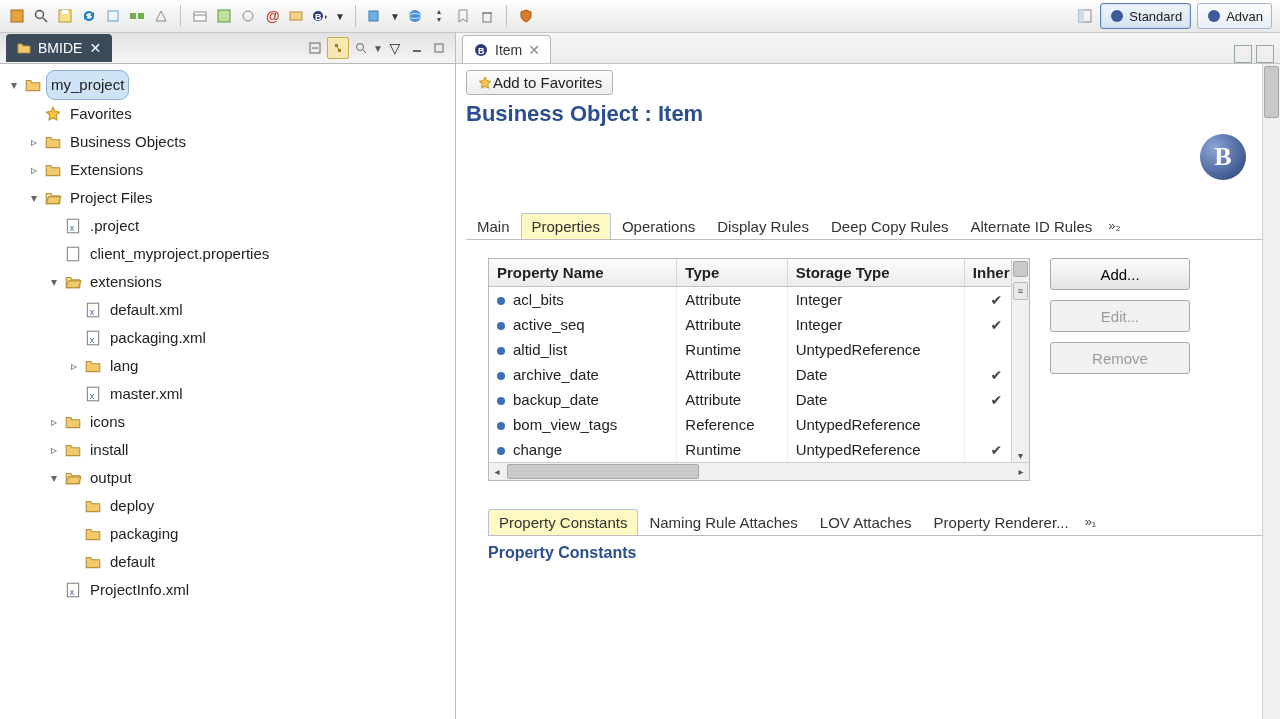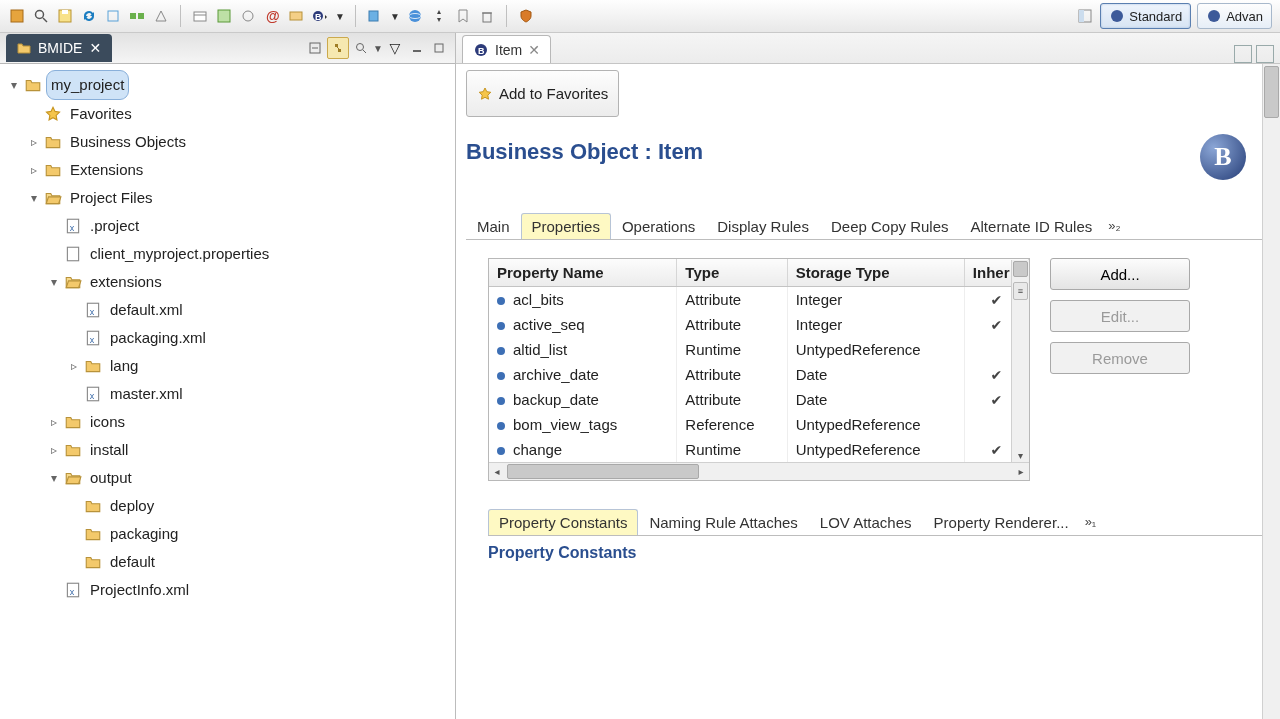--- a/index.html
+++ b/index.html
@@ -32,24 +32,24 @@
 .ficon{width:18px;height:18px;display:flex;align-items:center;justify-content:center}
 
 .right-panel{flex:1;display:flex;flex-direction:column;background:#fff;position:relative}
 .editor-tabbar{height:30px;background:linear-gradient(#f5f5f5,#ececec);display:flex;align-items:flex-end;padding-left:6px;border-bottom:1px solid #c5c5c5}
 .editor-tab{height:27px;border:1px solid #b8b8b8;border-bottom:none;background:#fff;border-radius:4px 4px 0 0;display:flex;align-items:center;padding:0 10px;gap:6px;font-size:14px;color:#333}
 .editor-minmax{margin-left:auto;display:flex;gap:4px;padding-right:6px}
 .editor-minmax div{width:16px;height:16px;border:1px solid #9aa;cursor:pointer}
 .editor-body{flex:1;overflow:hidden;position:relative}
 .editor-scroll{position:absolute;inset:0;overflow-y:auto;overflow-x:hidden;padding:0 18px 0 10px}
 .fav-bar{display:flex;padding:6px 0}
-.fav-btn{border:1px solid #b3b3b3;background:linear-gradient(#fdfdfd,#ececec);border-radius:3px;padding:14px 10px;display:flex;align-items:center;gap:6px;cursor:pointer;font-size:15px}
-.bo-title{font-size:22px;font-weight:bold;color:#2a4e8f;margin:16px 0 4px}
+.fav-btn{border:1px solid #b3b3b3;background:linear-gradient(#fdfdfd,#ececec);border-radius:3px;padding:3px 10px;display:flex;align-items:center;cursor:pointer;font-size:15px}
+.bo-title{font-size:22px;font-weight:bold;color:#2a4e8f;margin:0 0 4px}
 .bo-logo{position:absolute;right:34px;top:70px;width:46px;height:46px;border-radius:50%;background:radial-gradient(circle at 30% 30%,#8ba6d6,#243c76);display:flex;align-items:center;justify-content:center;color:#fff;font-weight:bold;font-size:26px;font-family:Georgia,serif}
-.inner-tabs{margin-top:48px;display:flex;border-bottom:1px solid #bdbdbd;font-size:15px}
+.inner-tabs{margin-top:86px;display:flex;border-bottom:1px solid #bdbdbd;font-size:15px}
 .inner-tab{padding:4px 10px;border:1px solid transparent;border-bottom:none;cursor:pointer;color:#333}
 .inner-tab.sel{background:#fef9c3;border-color:#b7c4d6;border-radius:3px 3px 0 0}
 .inner-tab.more{font-size:13px;color:#444;padding:4px 4px}
 .prop-area{display:flex;gap:20px;margin:18px 0 0 22px}
 .prop-table-wrap{border:1px solid #b8b8b8;width:540px;position:relative}
 .prop-table{width:100%;border-collapse:collapse;font-size:15px}
 .prop-table th{background:linear-gradient(#fcfcfc,#ececec);border-bottom:1px solid #c3c3c3;border-right:1px solid #d6d6d6;text-align:left;padding:5px 8px;font-weight:bold;color:#222}
 .prop-table td{padding:4px 8px;border-right:1px solid #eee}
 .bullet{width:8px;height:8px;border-radius:50%;background:#3d6fb5;display:inline-block;margin-right:8px;vertical-align:middle}
 .inh{color:#444;font-size:14px;text-align:center}

